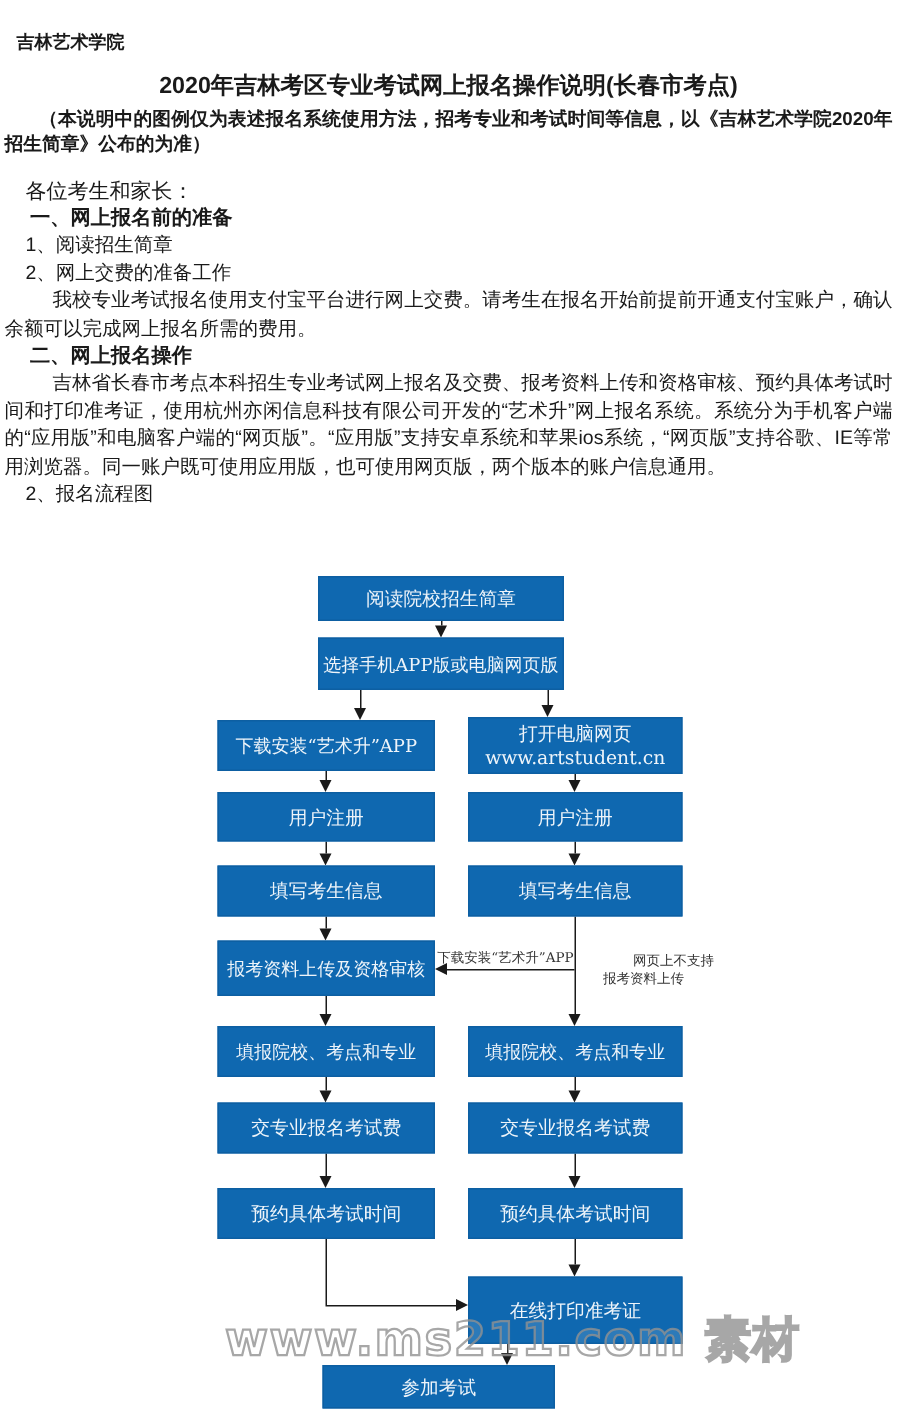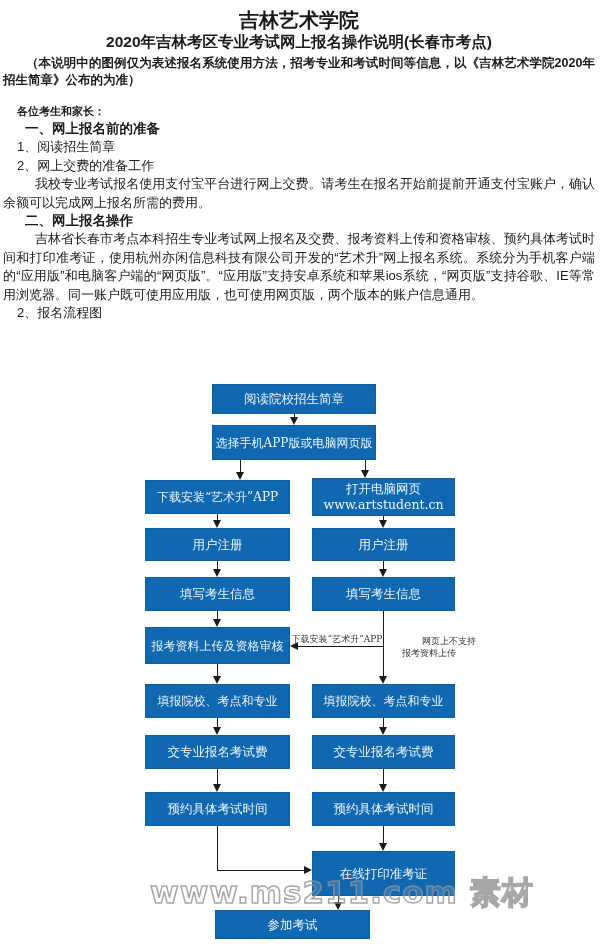--- a/index.html
+++ b/index.html
@@ -2,26 +2,26 @@
 <html><head>
 <meta charset="utf-8">
 <style>
   html,body{margin:0;padding:0;background:#fff;}
   .page{
     position:relative;width:600px;height:948px;background:#ffffff;
     font-family:"Liberation Sans","DejaVu Sans",sans-serif;
     color:#1a1a1a;overflow:hidden;
   }
   .doc-text{padding:10px 5px 0 3px;}
-  .t1{margin:0;text-align:center;font-size:20px;font-weight:bold;line-height:21px;}
+  .t1{margin:8px;font-size:12px;font-weight:bold;line-height:21px;}
   .t2{margin:0;text-align:center;font-size:15.5px;font-weight:bold;line-height:22px;}
   .note{margin:2px 0 0 0;font-size:12.5px;font-weight:bold;line-height:17px;text-indent:23px;text-align:justify;}
-  .greeting{margin:13px 0 0 14px;font-size:11px;font-weight:bold;line-height:18px;}
+  .greeting{margin:13px 0 0 14px;font-size:14px;font-weight:normal;line-height:18px;}
   .para{margin:0;font-size:13px;line-height:18.4px;text-indent:32px;text-align:justify;}
-  .sec{margin:0 0 0 22px;font-size:13.5px;font-weight:bold;line-height:18.4px;}
+  .sec{margin:0 0 0 17px;font-size:13.5px;font-weight:bold;line-height:18.4px;}
   .num{margin:0 0 0 14px;font-size:13px;line-height:18.4px;}
   
   .fc{position:absolute;left:0;top:0;width:600px;height:948px;}
   .fbox{
     position:absolute;background:#0f68b0;border:1px solid #0d5fa2;box-sizing:border-box;
     color:rgba(255,255,255,0.93);font-family:"DejaVu Serif","Liberation Serif",serif;
     font-size:12.5px;display:flex;flex-direction:column;align-items:center;justify-content:center;
     text-align:center;white-space:nowrap;line-height:16px;z-index:2;
   }
   .vline{position:absolute;width:1px;background:#1a1a1a;z-index:1;}

